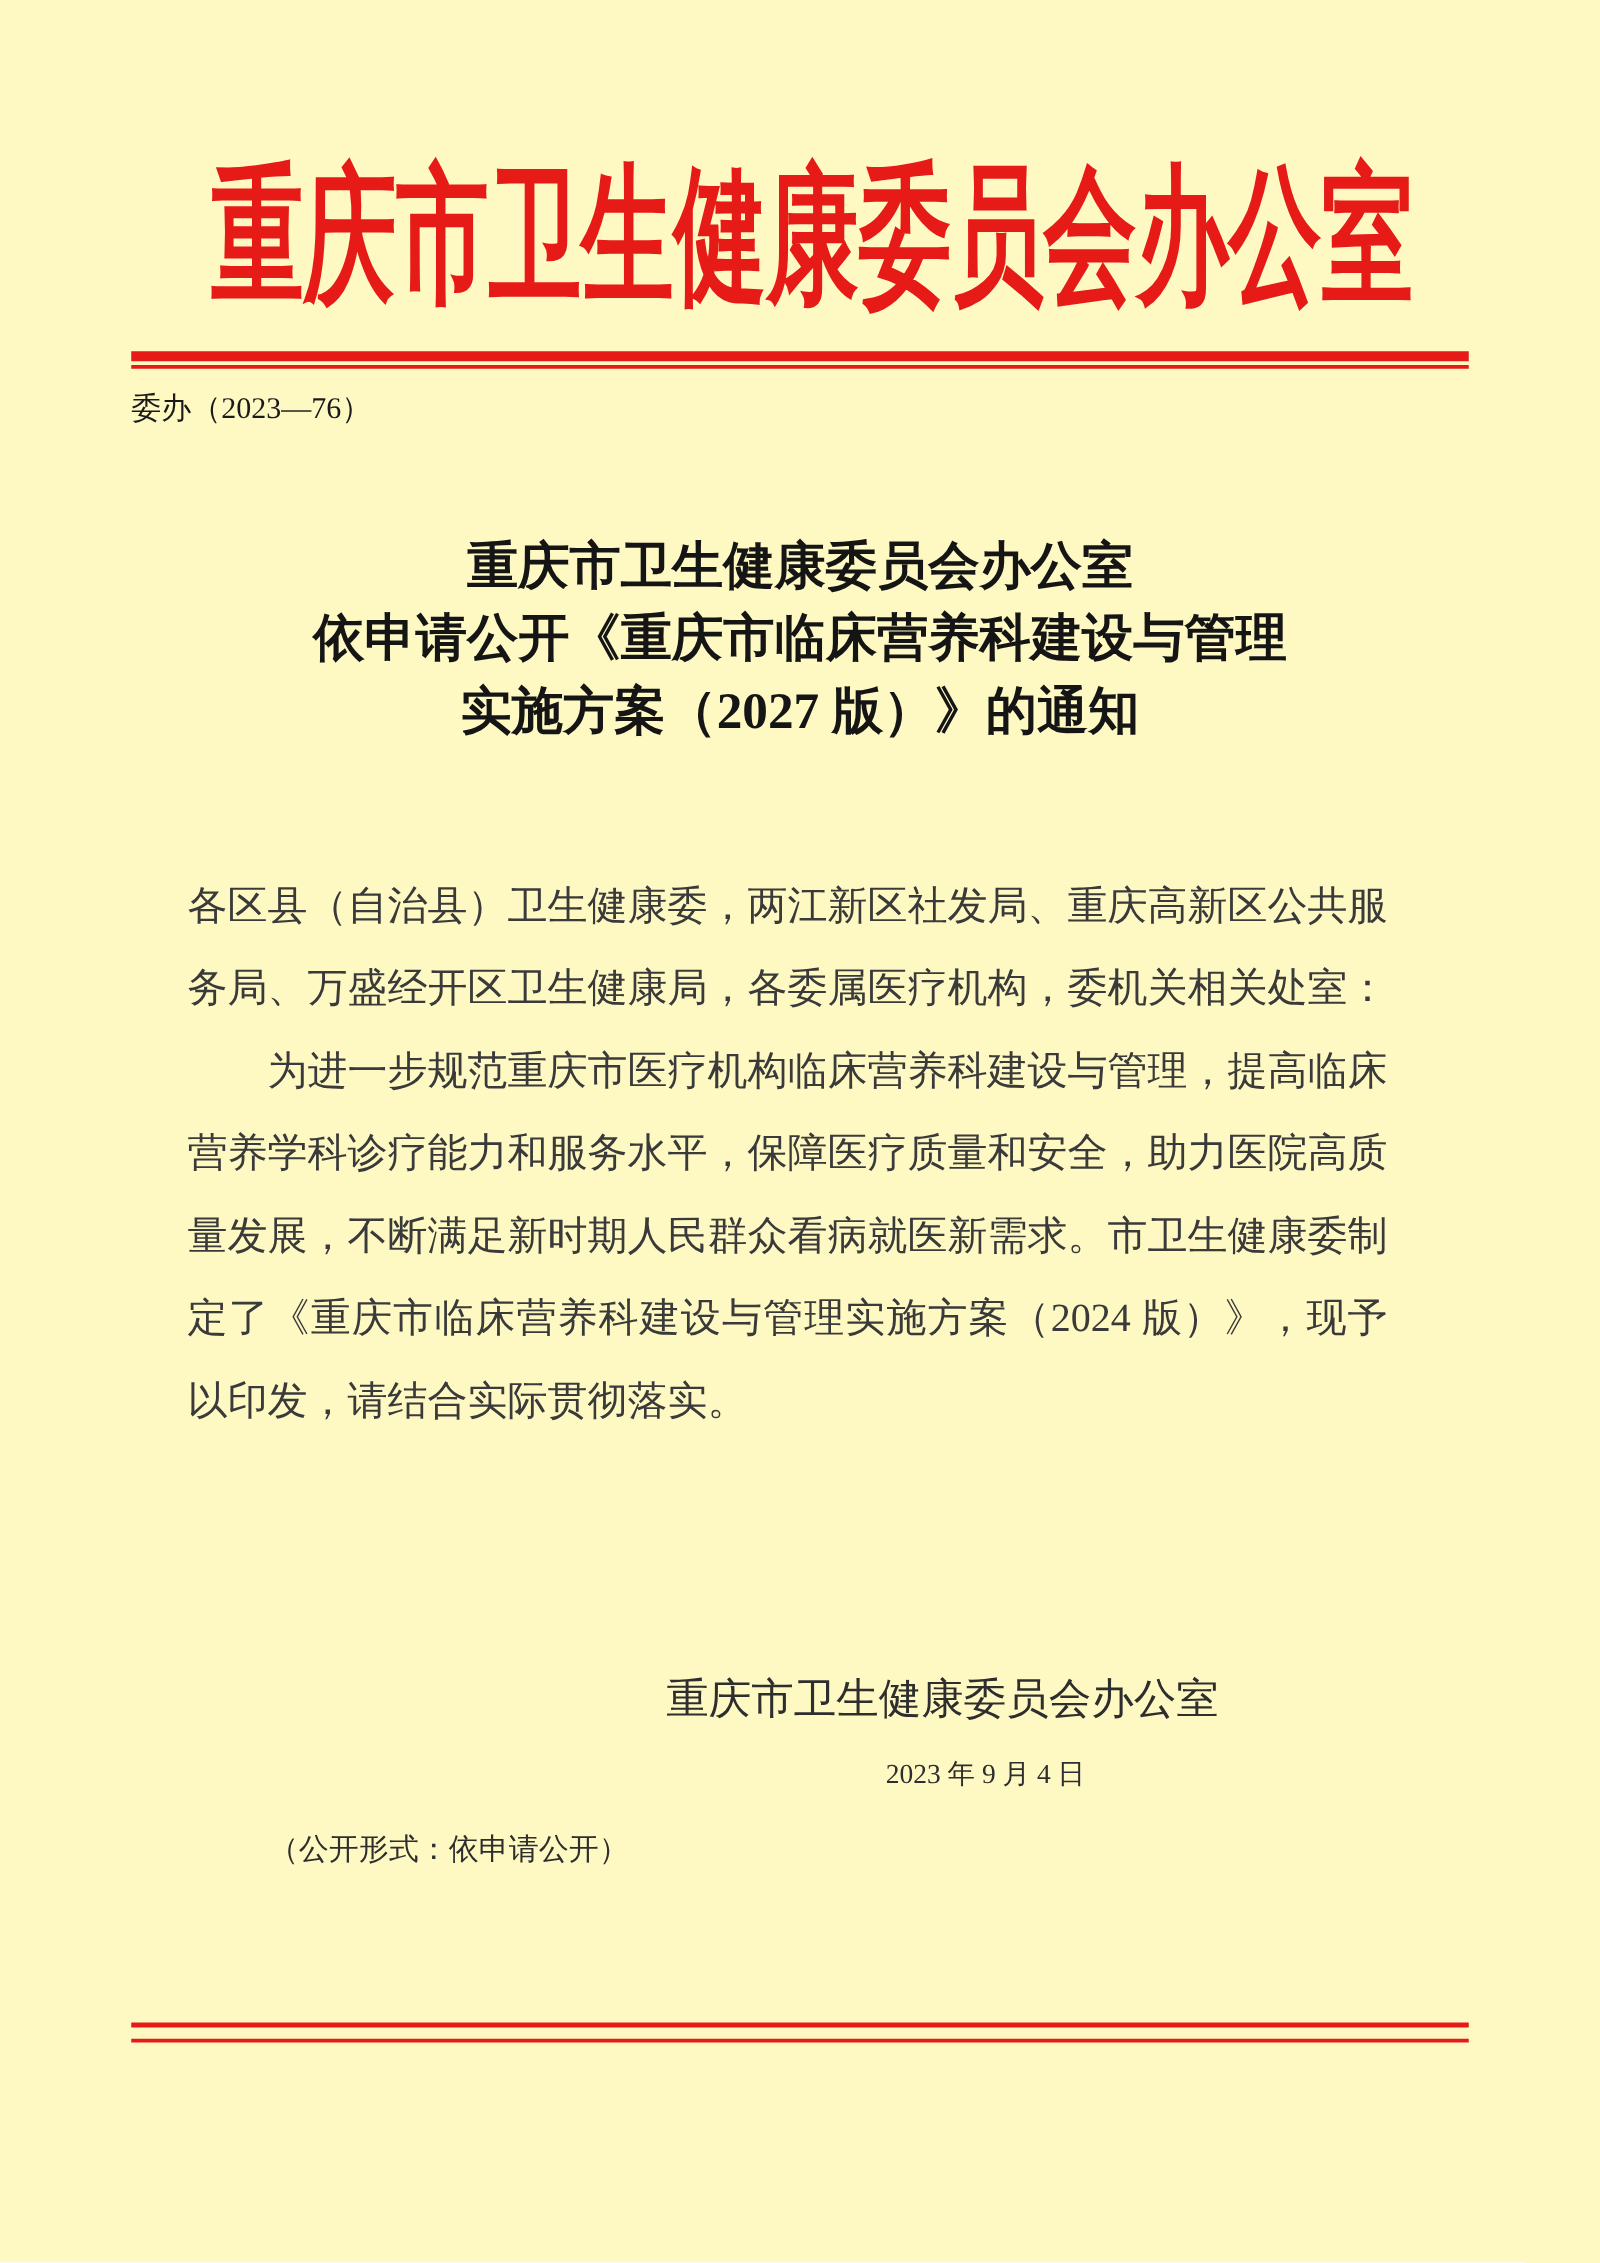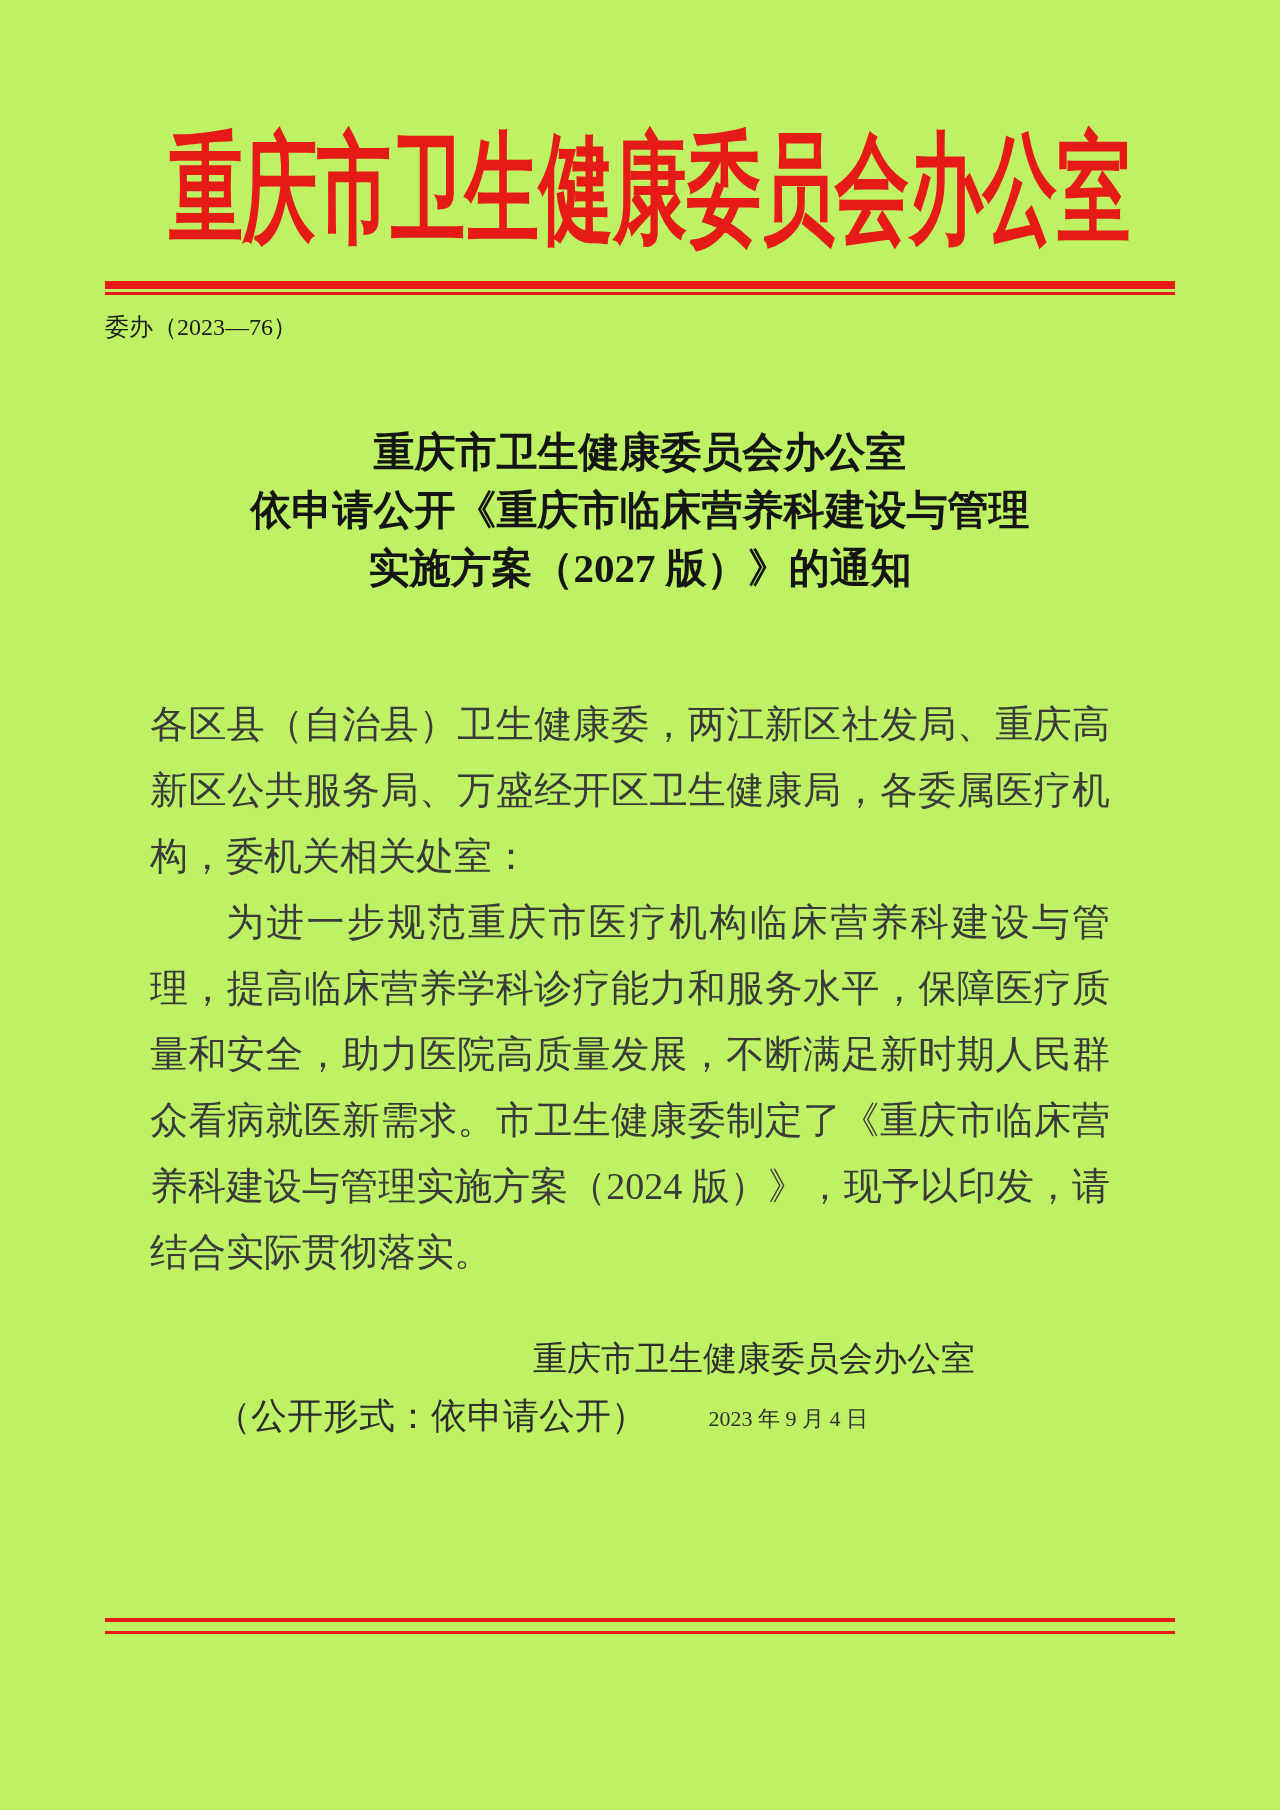--- a/index.html
+++ b/index.html
@@ -5,21 +5,21 @@
   :root { --red: #e61a17; --ink: #1a1a1a; --body-ink: #3a3a3a; }
   * { margin: 0; padding: 0; box-sizing: border-box; }
   html, body { background: #ffffff; }
   body { font-family: "Liberation Serif", "DejaVu Serif", serif; }
 
   .page {
     position: relative;
     width: 1280px;
     height: 1810px;
     margin: 0 auto;
-    background: #bef264;
+    background: #fef9c3;
     overflow: hidden;
   }
   .content { padding: 0 105px; }
 
   
   .masthead {
     padding-top: 115px;
     height: 265px;
     text-align: center;
     overflow: visible;
@@ -60,21 +60,21 @@
     line-height: 58px;
     font-weight: bold;
     color: #151515;
   }
 
   
   .body-text {
     margin-top: 94px;
     padding-left: 45px;
     padding-right: 65px;
-    font-size: 38px;
+    font-size: 32px;
     line-height: 66px;
     color: var(--body-ink, #3a3a3a);
     text-align: justify;
     text-justify: inter-ideograph;
     font-weight: 400;
   }
   .body-text p.indent { text-indent: 2em; }
 
   
   .sig-org {
@@ -88,23 +88,23 @@
   .sig-date {
     position: absolute;
     top: 1404px;
     right: 412px;
     font-size: 22px;
     color: #2e2e2e;
     white-space: nowrap;
   }
   .disclosure {
     position: absolute;
-    top: 1392px;
+    top: 1463px;
     left: 215px;
-    font-size: 36px;
+    font-size: 24px;
     color: #2e2e2e;
     white-space: nowrap;
   }
 
   
   .rule-bottom {
     position: absolute;
     top: 1618px;
     left: 105px;
     width: 1070px;

